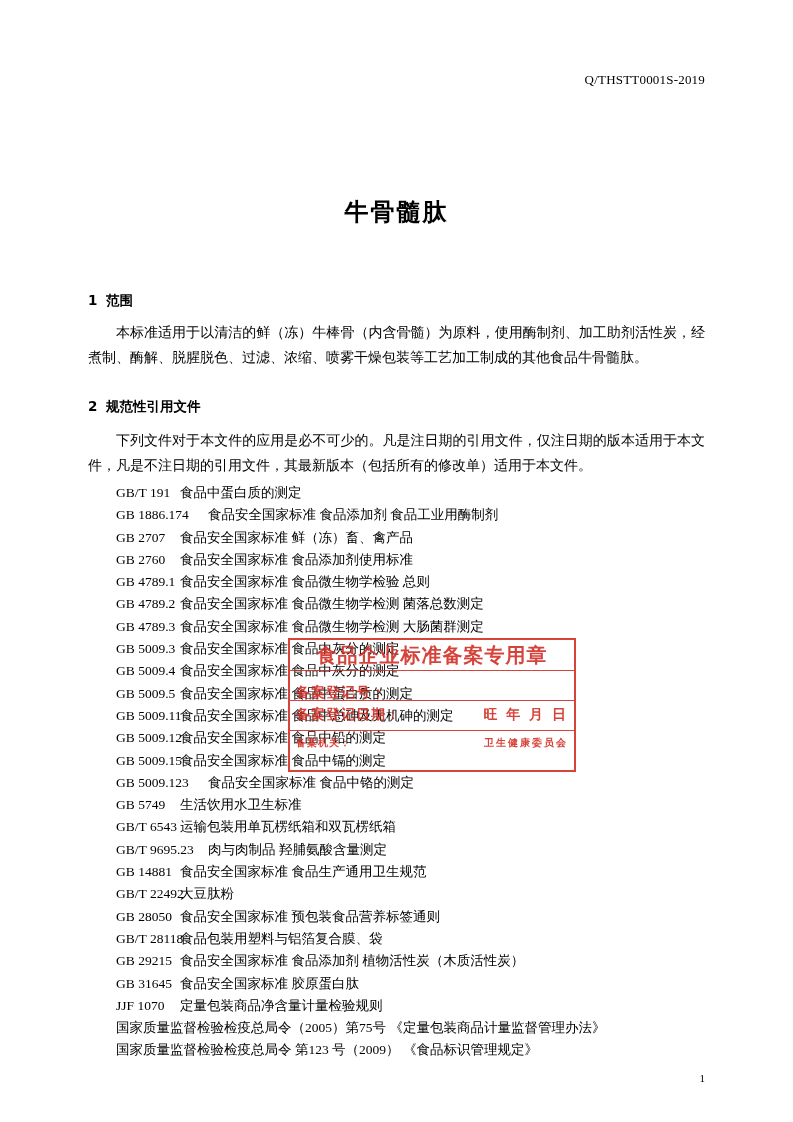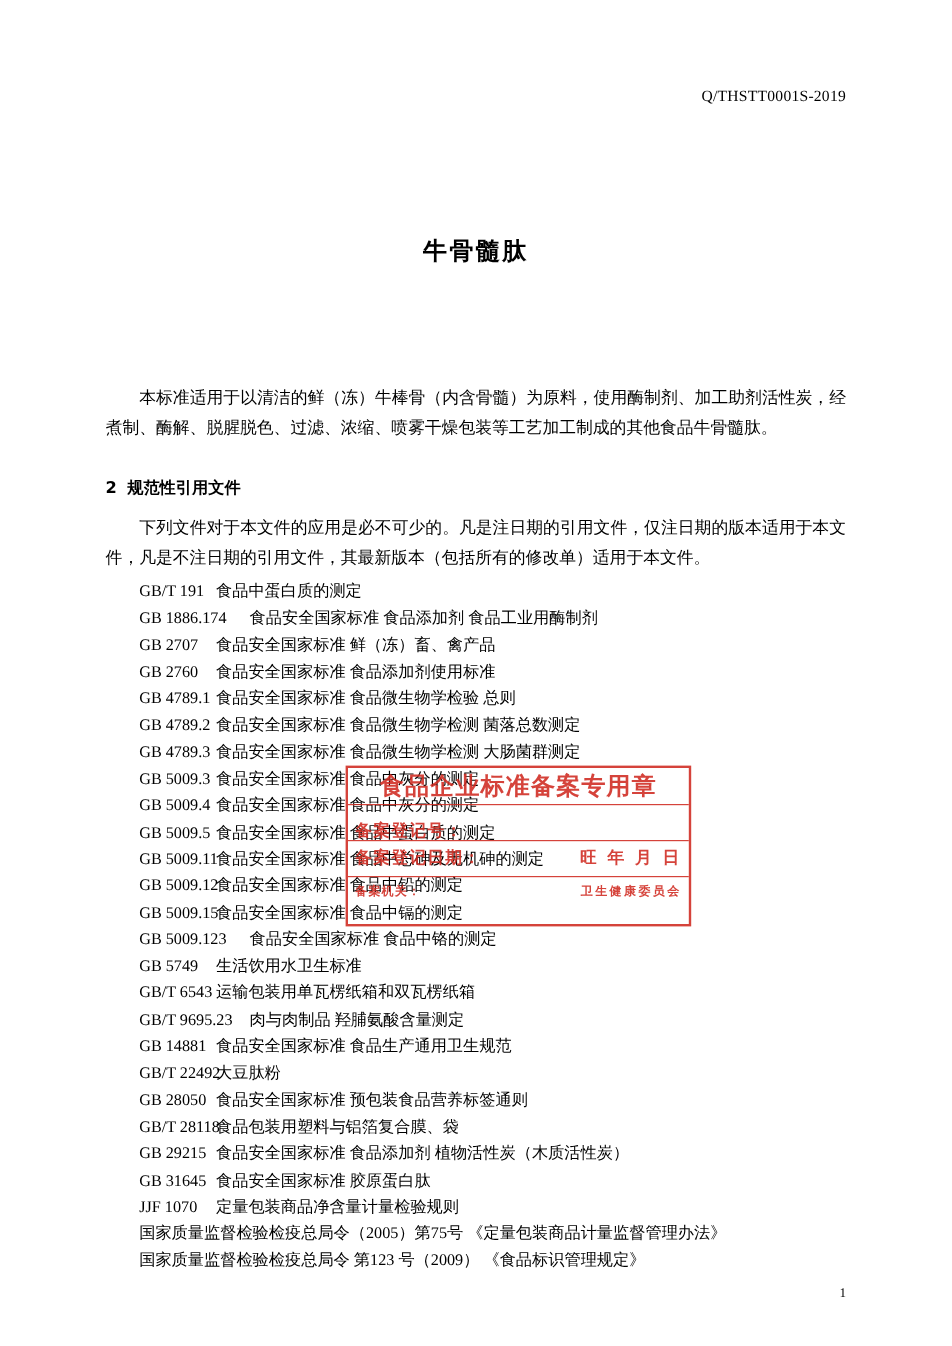--- a/index.html
+++ b/index.html
@@ -30,21 +30,21 @@
     font-size: 13px;
     letter-spacing: 0.2px;
     font-family: "Liberation Serif", serif;
   }
   .doc-title {
     position: absolute;
     left: 0;
     right: 0;
     top: 196px;
     text-align: center;
-    font-size: 20px;
+    font-size: 24px;
     font-weight: bold;
     letter-spacing: 2px;
     font-family: "DejaVu Sans", "Liberation Sans", sans-serif;
   }
   .section {
     position: absolute;
     left: 88px;
     right: 88px;
   }
   .sec-heading {
@@ -158,20 +158,23 @@
 </style>
 </head>
 <body>
 
 <div class="page">
 
   <div class="doc-code">Q/THSTT0001S-2019</div>
 
   <div class="doc-title">牛骨髓肽</div>
 
+  <div class="section sec-heading" id="sec1">
+    <span class="num">1</span><span>范围</span>
+  </div>
   <div class="section para" id="sec1-para">本标准适用于以清洁的鲜（冻）牛棒骨（内含骨髓）为原料，使用酶制剂、加工助剂活性炭，经煮制、酶解、脱腥脱色、过滤、浓缩、喷雾干燥包装等工艺加工制成的其他食品牛骨髓肽。</div>
 
   <div class="section sec-heading" id="sec2">
     <span class="num">2</span><span>规范性引用文件</span>
   </div>
   <div class="section para" id="sec2-para">下列文件对于本文件的应用是必不可少的。凡是注日期的引用文件，仅注日期的版本适用于本文件，凡是不注日期的引用文件，其最新版本（包括所有的修改单）适用于本文件。</div>
 
   <div class="ref-list" id="ref-list">
       <div class="ref-row">
         <span class="code">GB/T 191</span>

